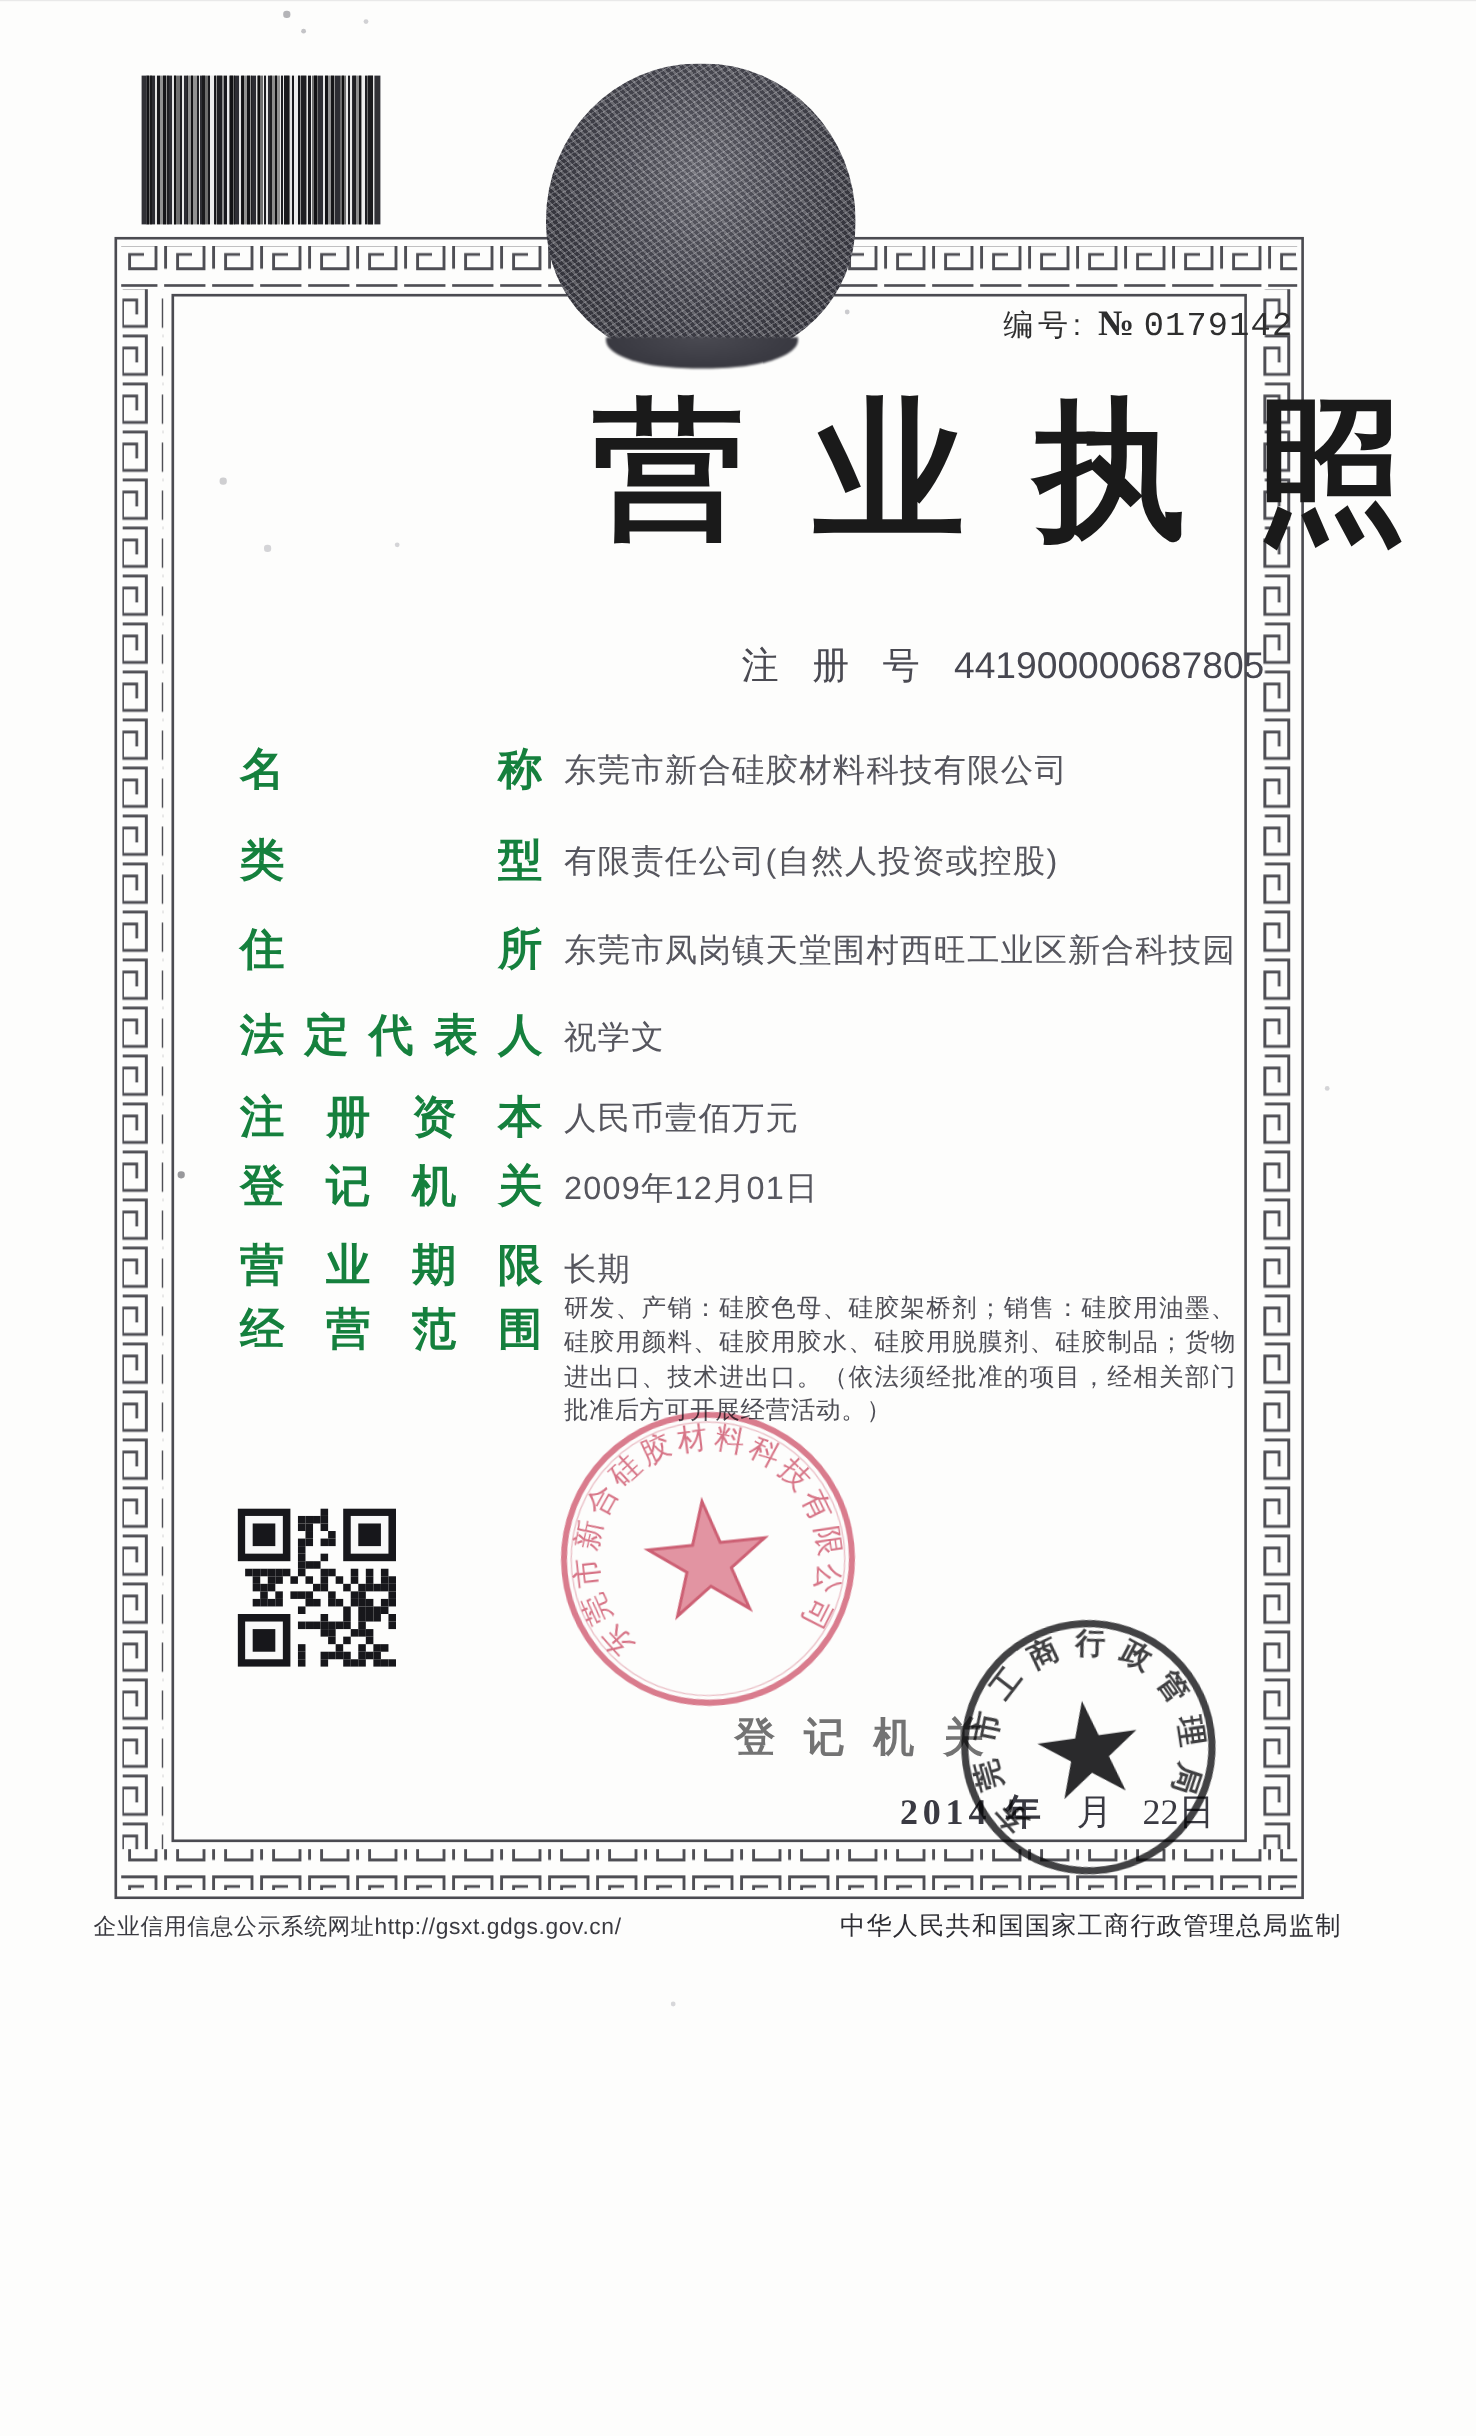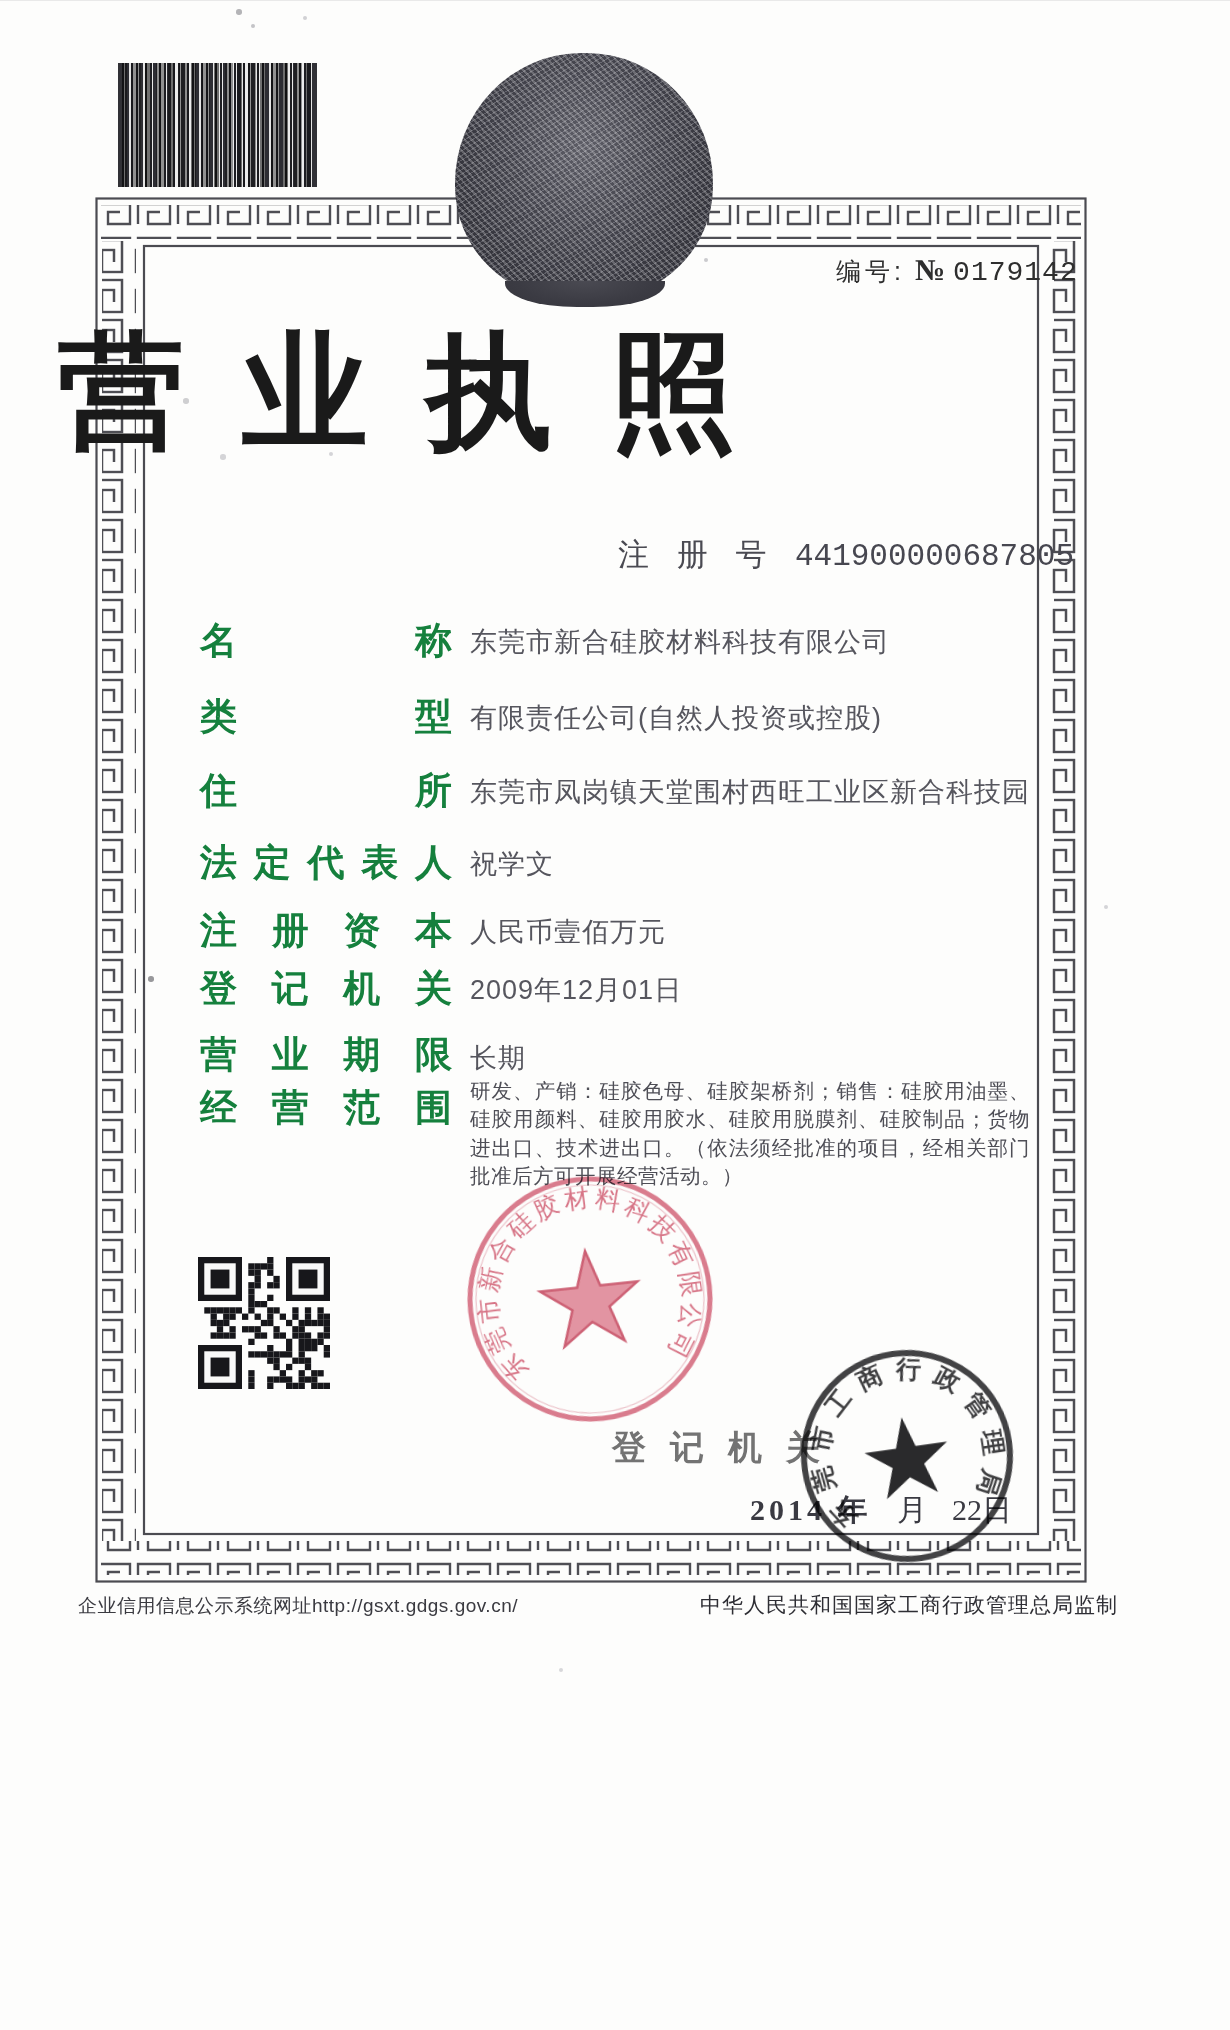--- a/index.html
+++ b/index.html
@@ -35,30 +35,30 @@
   }
   
   .frame{position:absolute;left:95px;top:196px;z-index:1;}
   
   .serial{position:absolute;left:836px;top:252px;z-index:6;white-space:nowrap;color:#2e2e2e;}
   .serial .lbl{font-size:25px;letter-spacing:4px;}
   .serial .nosym{font-family:"Liberation Serif",serif;font-weight:bold;font-size:30px;padding:0 8px 0 10px;}
   .serial .num{font-family:"Liberation Mono",monospace;font-size:28px;letter-spacing:1px;}
   
   .doc-title{
-    position:absolute;left:0;top:322px;width:1230px;text-align:left;z-index:6;
+    position:absolute;left:0;top:322px;width:1230px;text-align:right;z-index:6;
     font-size:126px;font-weight:900;color:#151515;
     letter-spacing:58px;text-indent:58px;line-height:1.1;
     font-family:"DejaVu Sans",sans-serif;
     filter:contrast(.95);
   }
   
   .regno{position:absolute;left:618px;top:533px;z-index:6;white-space:nowrap;}
   .regno .lbl{font-size:31px;color:#4a4a52;letter-spacing:10px;font-family:"Liberation Serif",serif;}
-  .regno .num{font-family:Liberation Mono, monospace;font-size:31px;color:#474750;margin-left:14px;letter-spacing:0px;}
+  .regno .num{font-family:Liberation Sans, sans-serif;font-size:31px;color:#474750;margin-left:14px;letter-spacing:0px;}
   
   .row-label{
     position:absolute;left:200px;width:252px;z-index:6;
     font-size:37px;font-weight:600;color:#15803d;
     font-family:"Liberation Serif",serif;
     text-align:justify;text-align-last:justify;text-justify:inter-character;
   }
   .row-value{
     position:absolute;left:470px;z-index:6;
     font-size:27px;color:#56565e;white-space:nowrap;letter-spacing:1px;

